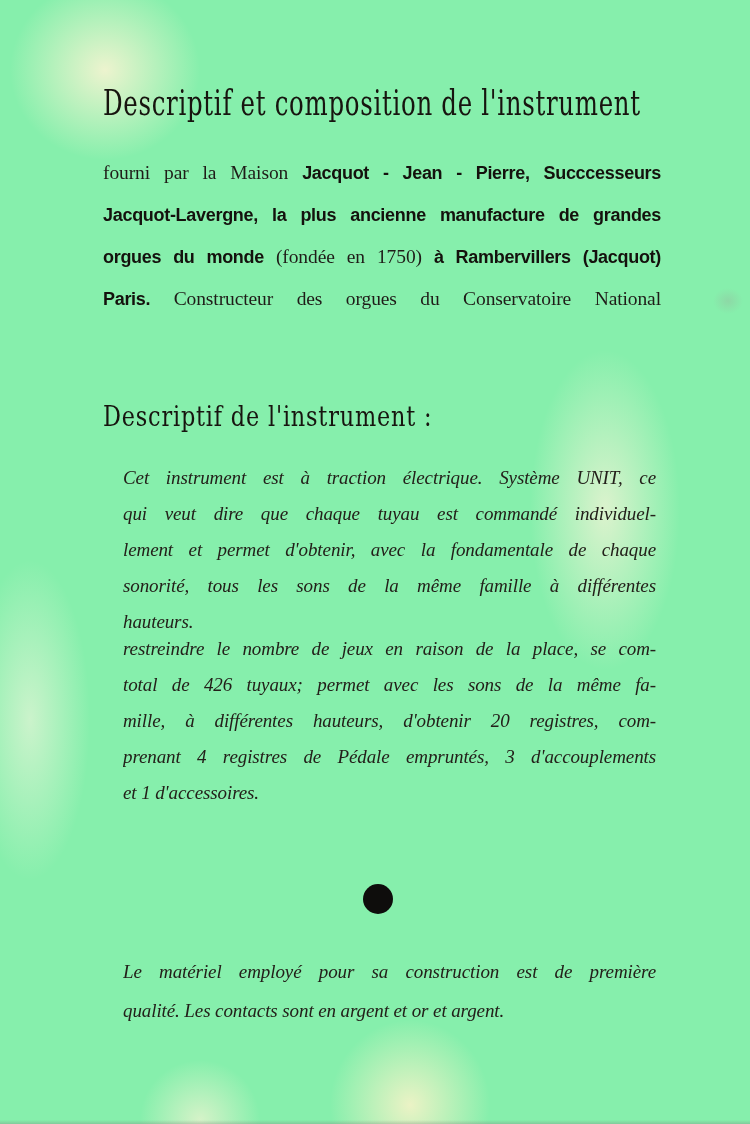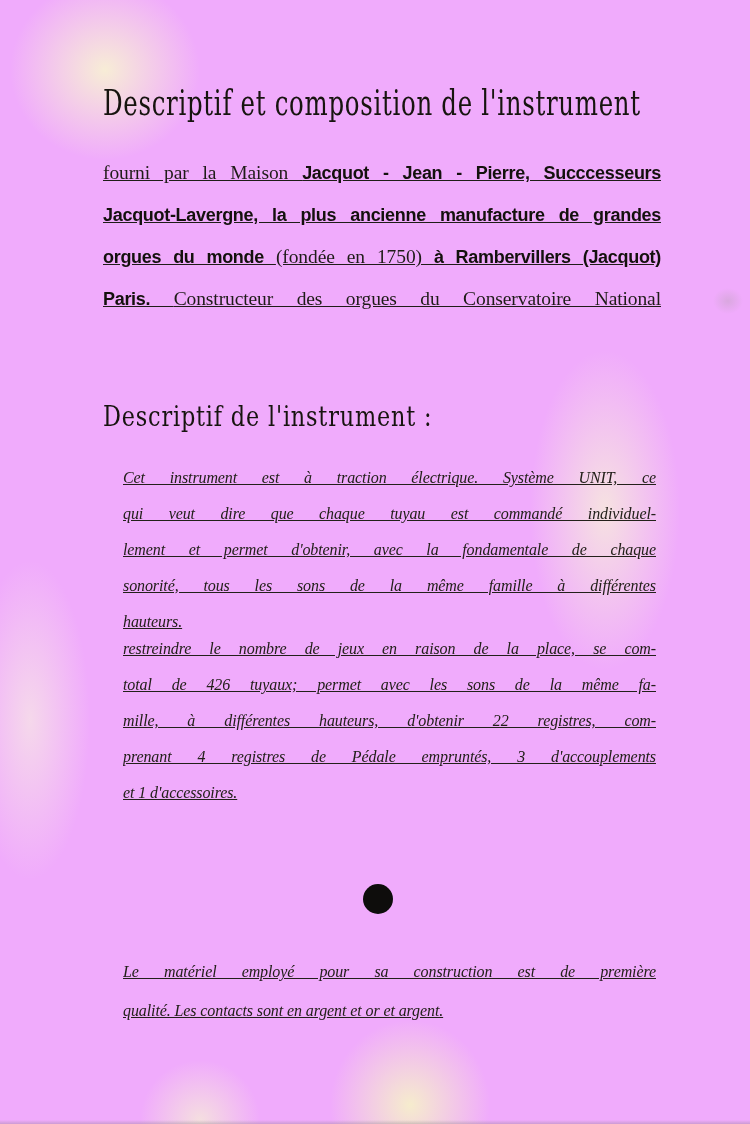--- a/index.html
+++ b/index.html
@@ -5,21 +5,21 @@
   html, body {
     margin: 0;
     padding: 0;
     background: #e8e6de;
   }
   #page {
     position: relative;
     width: 750px;
     height: 1124px;
     margin: 0 auto;
-    background: #f0abfc;
+    background: #86efac;
     overflow: hidden;
     font-family: "Liberation Serif", serif;
     color: #1f1c18;
   }
   
   .stain {
     position: absolute;
     border-radius: 50%;
     pointer-events: none;
   }
@@ -85,29 +85,29 @@
   .intro .seg-bold  { font-family: "Liberation Sans", sans-serif; font-weight: 700;
                       font-size: 18px; letter-spacing: -0.3px; color: #14110d; }
 
   
   .ital {
     position: absolute;
     left: 123px;
     width: 533px;
     font-family: "Liberation Serif", serif;
     font-style: italic;
-    font-size: 16px;
+    font-size: 19px;
     letter-spacing: -0.1px;
     color: #23201a;
   }
   .para1   { top: 460px; line-height: 36px; }
   .para2   { top: 631px; line-height: 36px; }
   .closing { top: 952px; line-height: 39px; }
 
-  .line { overflow: hidden; text-decoration: underline; }
+  .line { overflow: hidden; }
   .line.just { text-align: justify; text-align-last: justify; }
 
   .sep-dot {
     position: absolute;
     left: 363px; top: 884px;
     width: 30px; height: 30px;
     border-radius: 50%;
     background: #0e0d0c;
   }
 </style>
@@ -139,21 +139,21 @@
       <div class="line just">Cet instrument est à traction électrique. Système UNIT, ce</div>
       <div class="line just">qui veut dire que chaque tuyau est commandé individuel-</div>
       <div class="line just">lement et permet d'obtenir, avec la fondamentale de chaque</div>
       <div class="line just">sonorité, tous les sons de la même famille à différentes</div>
       <div class="line">hauteurs.</div>
     </div>
 
   <div class="ital para2">
       <div class="line just">restreindre le nombre de jeux en raison de la place, se com-</div>
       <div class="line just">total de 426 tuyaux; permet avec les sons de la même fa-</div>
-      <div class="line just">mille, à différentes hauteurs, d'obtenir 22 registres, com-</div>
+      <div class="line just">mille, à différentes hauteurs, d'obtenir 20 registres, com-</div>
       <div class="line just">prenant 4 registres de Pédale empruntés, 3 d'accouplements</div>
       <div class="line">et 1 d'accessoires.</div>
     </div>
 
   <div class="sep-dot"></div>
 
   <div class="ital closing">
       <div class="line just">Le matériel employé pour sa construction est de première</div>
       <div class="line">qualité. Les contacts sont en argent et or et argent.</div>
     </div>

